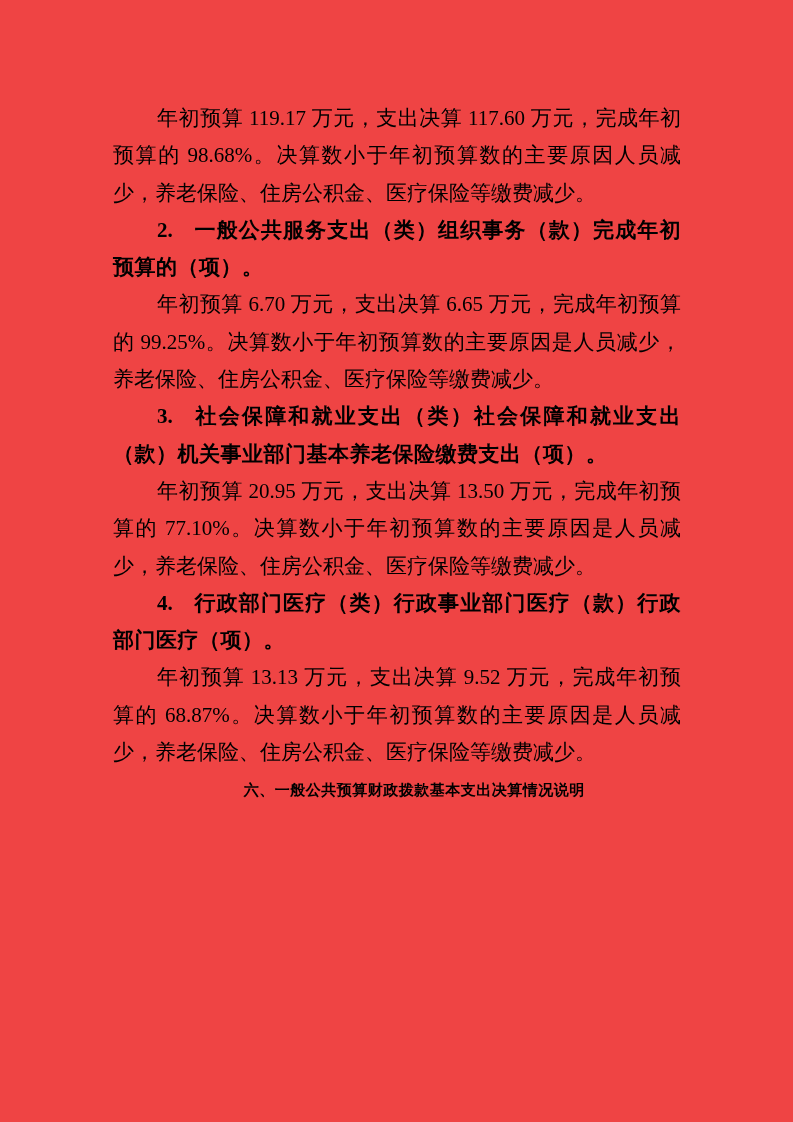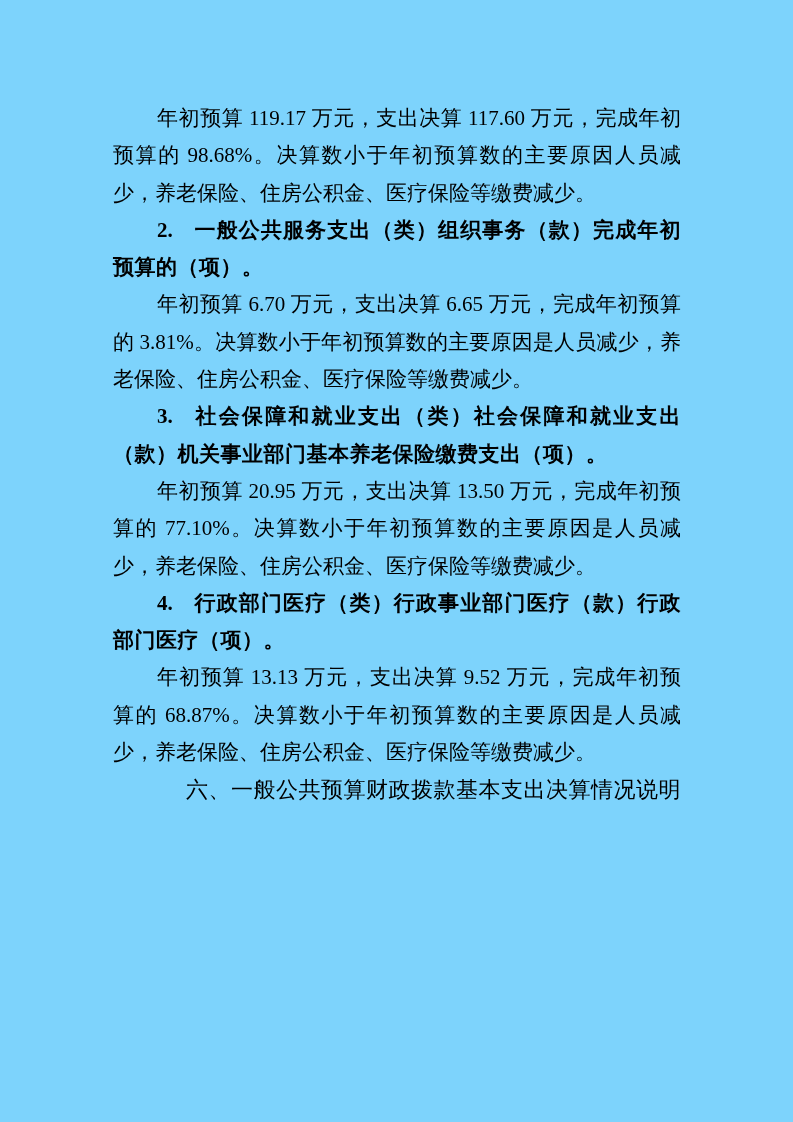--- a/index.html
+++ b/index.html
@@ -5,21 +5,21 @@
   html, body {
     margin: 0;
     padding: 0;
     background: #ffffff;
   }
   .page {
     position: relative;
     width: 793px;
     height: 1122px;
     margin: 0 auto;
-    background: #7dd3fc;
+    background: #ef4444;
     box-sizing: border-box;
     padding: 100px 112px 0 113px;
     color: #000000;
     overflow: hidden;
   }
   .para {
     margin: 0;
     padding: 0;
     font-family: "Liberation Serif", "DejaVu Serif", serif;
     font-size: 21px;
@@ -33,34 +33,34 @@
   .para.heading {
     font-weight: bold;
     letter-spacing: 0.5px;
   }
   .heading-num {
     padding-right: 21px;
     letter-spacing: 0;
   }
   .para.section-heading {
     font-family: "Liberation Sans", "DejaVu Sans", sans-serif;
-    font-weight: normal;
-    font-size: 22px;
+    font-weight: bold;
+    font-size: 15px;
     text-indent: 2.3em;
-    text-align: right;
+    text-align: center;
     letter-spacing: 0.5px;
   }
 </style>
 </head>
 <body>
 
 <div class="page">
   <main id="doc-body">
       <p class="para body-text">年初预算 119.17 万元，支出决算 117.60 万元，完成年初预算的 98.68%。决算数小于年初预算数的主要原因人员减少，养老保险、住房公积金、医疗保险等缴费减少。</p>
       <p class="para heading"><span class="heading-num">2.</span><span>一般公共服务支出（类）组织事务（款）完成年初预算的（项）。</span></p>
-      <p class="para body-text">年初预算 6.70 万元，支出决算 6.65 万元，完成年初预算的 3.81%。决算数小于年初预算数的主要原因是人员减少，养老保险、住房公积金、医疗保险等缴费减少。</p>
+      <p class="para body-text">年初预算 6.70 万元，支出决算 6.65 万元，完成年初预算的 99.25%。决算数小于年初预算数的主要原因是人员减少，养老保险、住房公积金、医疗保险等缴费减少。</p>
       <p class="para heading"><span class="heading-num">3.</span><span>社会保障和就业支出（类）社会保障和就业支出（款）机关事业部门基本养老保险缴费支出（项）。</span></p>
       <p class="para body-text">年初预算 20.95 万元，支出决算 13.50 万元，完成年初预算的 77.10%。决算数小于年初预算数的主要原因是人员减少，养老保险、住房公积金、医疗保险等缴费减少。</p>
       <p class="para heading"><span class="heading-num">4.</span><span>行政部门医疗（类）行政事业部门医疗（款）行政部门医疗（项）。</span></p>
       <p class="para body-text">年初预算 13.13 万元，支出决算 9.52 万元，完成年初预算的 68.87%。决算数小于年初预算数的主要原因是人员减少，养老保险、住房公积金、医疗保险等缴费减少。</p>
       <p class="para section-heading">六、一般公共预算财政拨款基本支出决算情况说明</p>
     </main>
 </div>
 
 </body></html>

